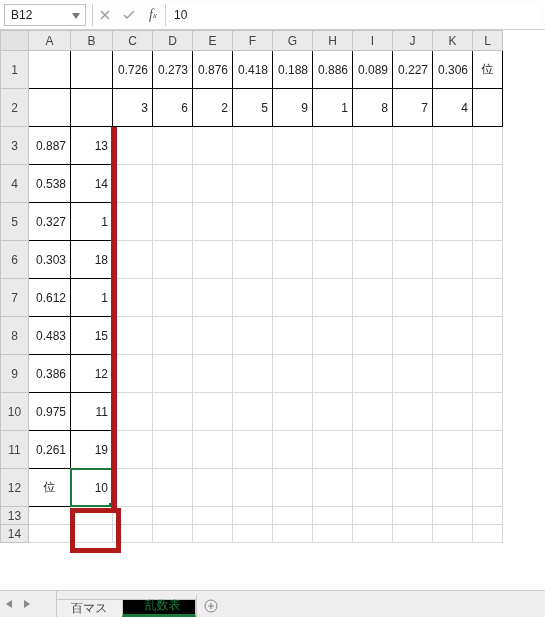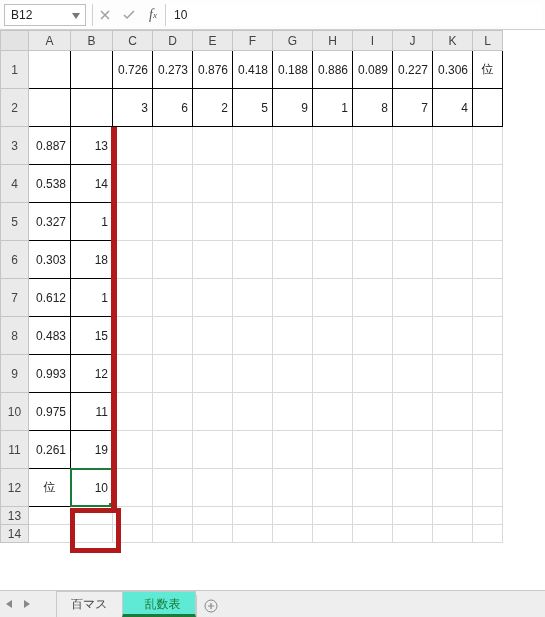--- a/index.html
+++ b/index.html
@@ -175,29 +175,29 @@
     width: 18px;
     display: flex;
     align-items: center;
     justify-content: center;
     color: #777;
   }
   .tab {
     padding: 4px 14px 0 14px;
     border: 1px solid #c9c9c9;
     border-bottom: none;
-    margin-top: 0;
+    margin-top: 8px;
     margin-left: -1px;
     background: #efefef;
     color: #444;
     display: flex;
-    align-items: flex-start;
+    align-items: flex-end;
   }
   .tab.active {
-    background: #5eead4;
+    background: #000000;
     color: #1a7b3a;
     border-bottom: 3px solid #1a7b3a;
     box-sizing: border-box;
     padding-left: 22px;
   }
   .tab-add {
     width: 28px;
     display: flex;
     align-items: center;
     justify-content: center;
@@ -578,21 +578,21 @@
           <td class="cell">
             <div class="cell-inner"></div>
           </td>
           <td class="cell">
             <div class="cell-inner"></div>
           </td>
         </tr>
         <tr style="height: 38px;">
           <td class="rowhdr">9</td>
           <td class="cell bb-top bb-bot bb-left bb-right">
-            <div class="cell-inner right">0.993</div>
+            <div class="cell-inner right">0.386</div>
           </td>
           <td class="cell bb-top bb-bot bb-left bb-right">
             <div class="cell-inner right">12</div>
           </td>
           <td class="cell">
             <div class="cell-inner"></div>
           </td>
           <td class="cell">
             <div class="cell-inner"></div>
           </td>

